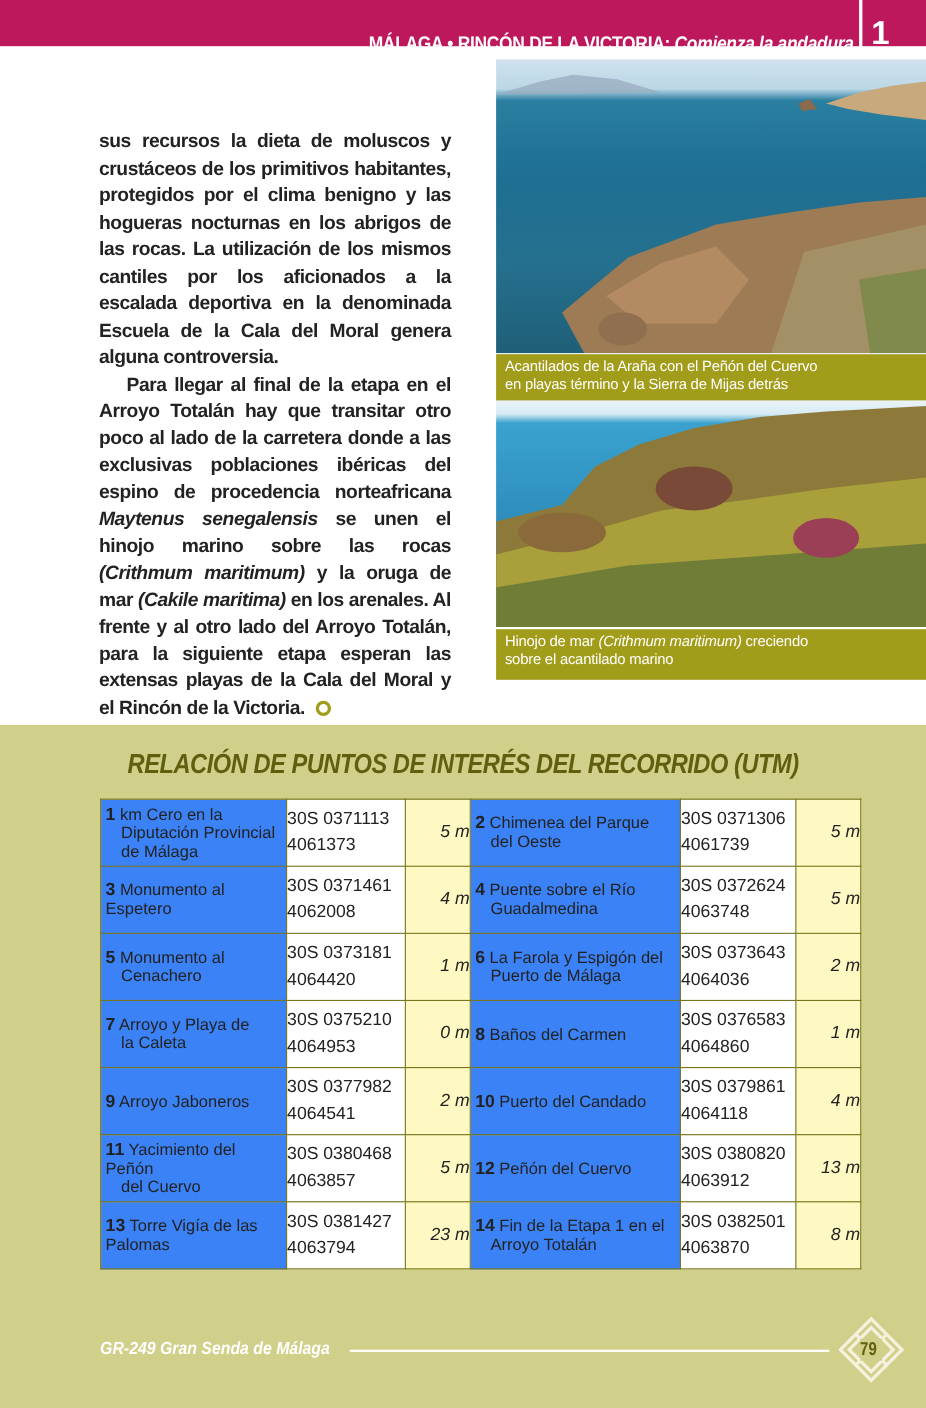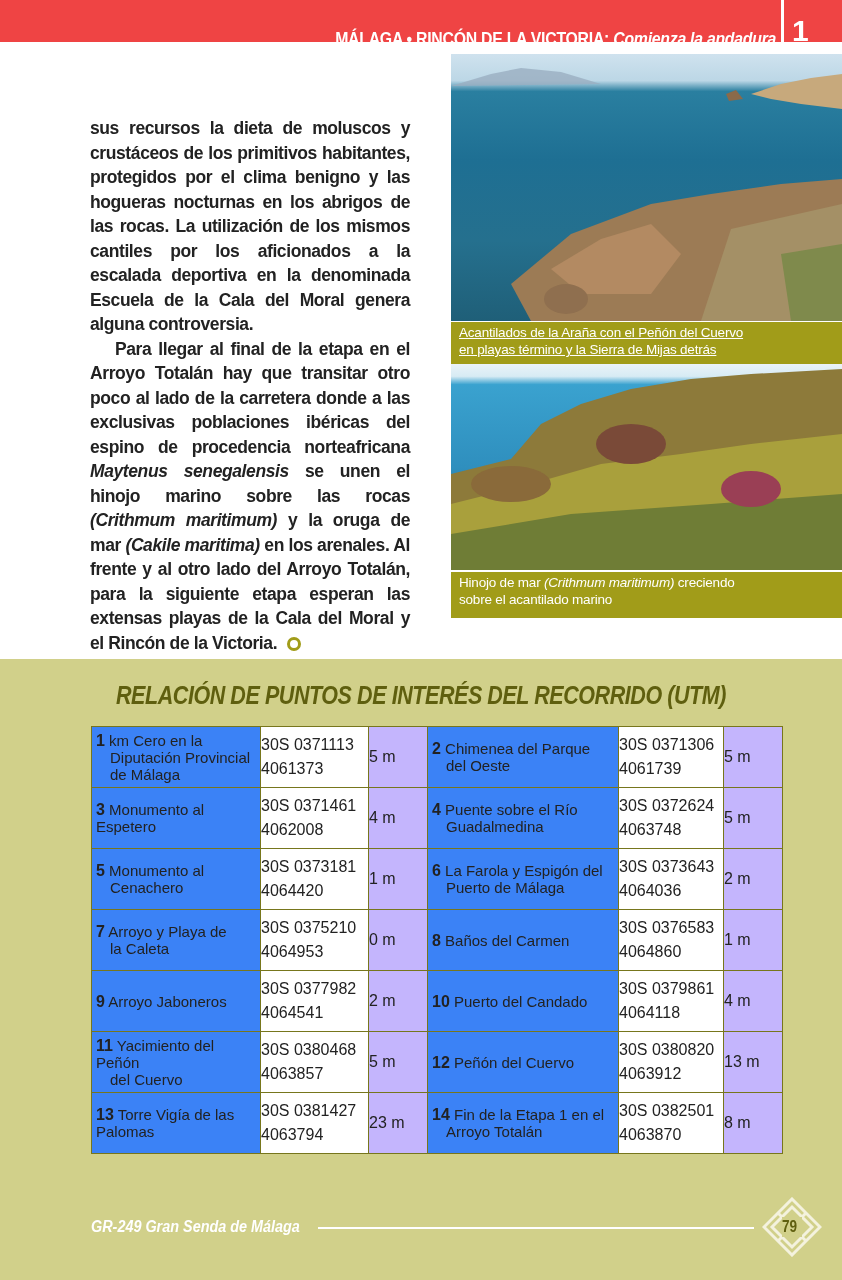--- a/index.html
+++ b/index.html
@@ -1,18 +1,18 @@
 <!DOCTYPE html>
 <html><head>
 <meta charset="utf-8">
 <style>
   html, body { margin:0; padding:0; }
   body { width:842px; height:1280px; position:relative; background:#ffffff; overflow:hidden;
          font-family:"Liberation Sans", sans-serif; }
-  .header-bar { position:absolute; left:0; top:0; width:842px; height:42px; background:#ef4444; }
+  .header-bar { position:absolute; left:0; top:0; width:842px; height:42px; background:#be185d; }
   .header-title { position:absolute; right:66px; top:29px; color:#fff; font-weight:bold; font-size:18px;
                   letter-spacing:-0.3px; transform:scaleX(0.88); transform-origin:right center; white-space:nowrap; }
   .header-title i { font-weight:bold; }
   .header-sep { position:absolute; left:781px; top:0; width:3px; height:53px; background:#fff; }
   .header-num { position:absolute; left:792px; top:14px; color:#fff; font-weight:bold; font-size:30px; }
 
   .body-text { position:absolute; left:90px; top:116px; width:320px; font-size:17.5px; line-height:24.5px;
                color:#222; text-align:justify; letter-spacing:-0.4px; }
   .body-text p { margin:0;font-weight:bold; }
   .body-text .indent { text-indent:25px; }
@@ -21,33 +21,33 @@
 
   .photo { position:absolute; left:451px; width:391px; overflow:hidden; }
   .photo1 { top:54px; height:267px;
     background:
       linear-gradient(180deg, #cfe2ee 0%, #bcd7e6 10%, #2a7fa0 14%, #1e6f93 40%, #25708e 70%, #1f5f78 100%); }
   .photo1 .rocks { position:absolute; left:0; top:0; width:391px; height:267px; }
   .photo2 { top:364px; height:206px;
     background: linear-gradient(180deg, #eaf3f8 0%, #d7ebf4 6%, #3aa2cf 10%, #2f8fbe 50%, #2b86b0 60%); }
   .caption { position:absolute; left:451px; width:383px; background:#a19c19; color:#fff; font-size:13.5px;
              line-height:17px; padding:2px 0 4px 8px; letter-spacing:-0.2px; }
-  .caption1 { top:322px; height:37px;text-decoration:underline; }
+  .caption1 { top:322px; height:37px; }
   .caption2 { top:572px; height:40px; }
 
   .poi-section { position:absolute; left:0; top:659px; width:842px; height:621px; background:#d1d08a; }
   .poi-title { position:absolute; left:0; width:842px; top:22px; text-align:center; color:#5f5f0f;
                font-weight:bold; font-style:italic; font-size:25px; letter-spacing:-0.5px;
                transform:scaleX(0.86); transform-origin:center; white-space:nowrap; }
   .poi-table { position:absolute; left:91px; top:67px; border-collapse:collapse; }
   .poi-table td { border:1.5px solid #77761c; padding:0; height:60px; vertical-align:middle; }
   .c-name { width:164px; background:#3b82f6; font-size:15px; line-height:17px; color:#222; padding-left:4px !important; }
   .c-name b { font-size:16px; color:#222; }
   .c-utm { width:104px; background:#fff; font-size:16px; line-height:24px; color:#222; padding-right:3px !important; }
-  .c-alt { width:58px; background:#c4b5fd; text-align:left; font-size:16px; color:#222; }
+  .c-alt { width:58px; background:#fef9c3; text-align:right; font-size:16px; color:#222;font-style:italic; }
   .c-name2 { width:186px; }
   .c-utm2 { width:101px; }
   .name-wrap { display:block; padding-left:0; }
   .name-cont { display:block; padding-left:14px; }
 
   .footer-text { position:absolute; left:91px; top:1218px; color:#fff; font-weight:bold; font-style:italic;
                  font-size:16px; transform:scaleX(0.9); transform-origin:left center; white-space:nowrap; }
   .footer-line { position:absolute; left:318px; top:1227px; width:436px; height:2px; background:#fff; }
   .footer-logo { position:absolute; left:762px; top:1197px; width:60px; height:60px; }
   .page-num { position:absolute; left:780px; top:1217px; color:#5f5f0f; font-weight:bold; font-size:17px;

